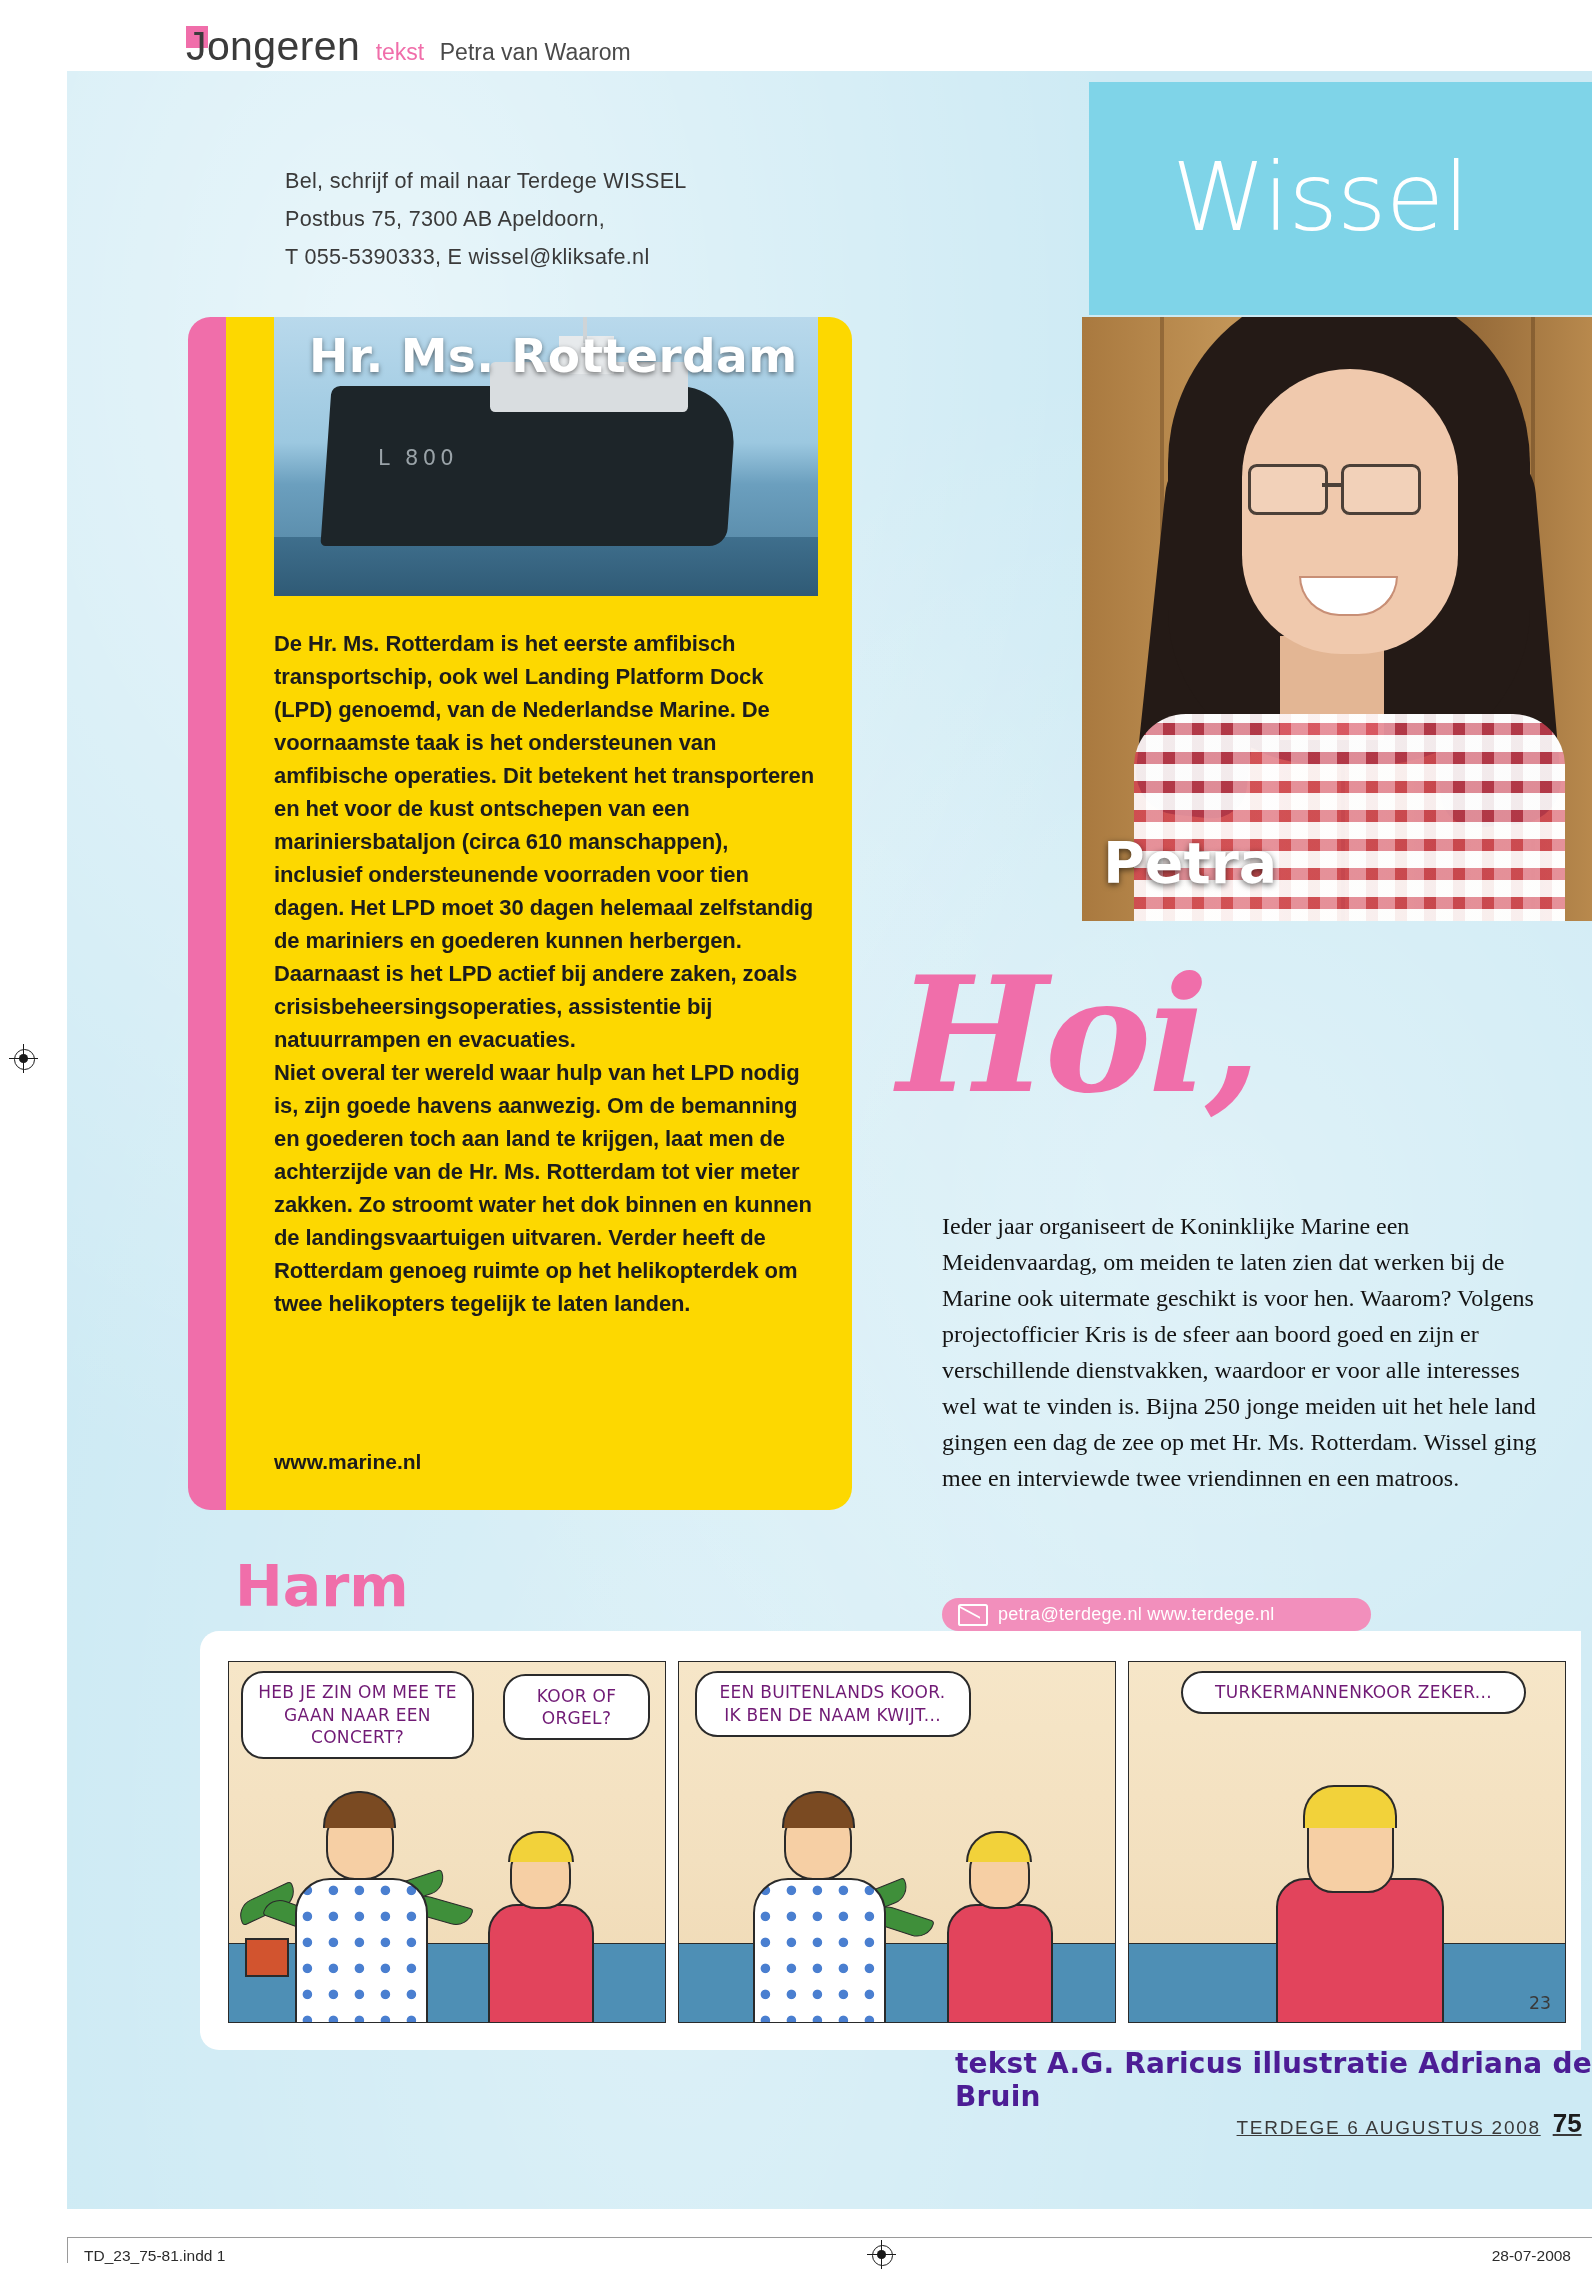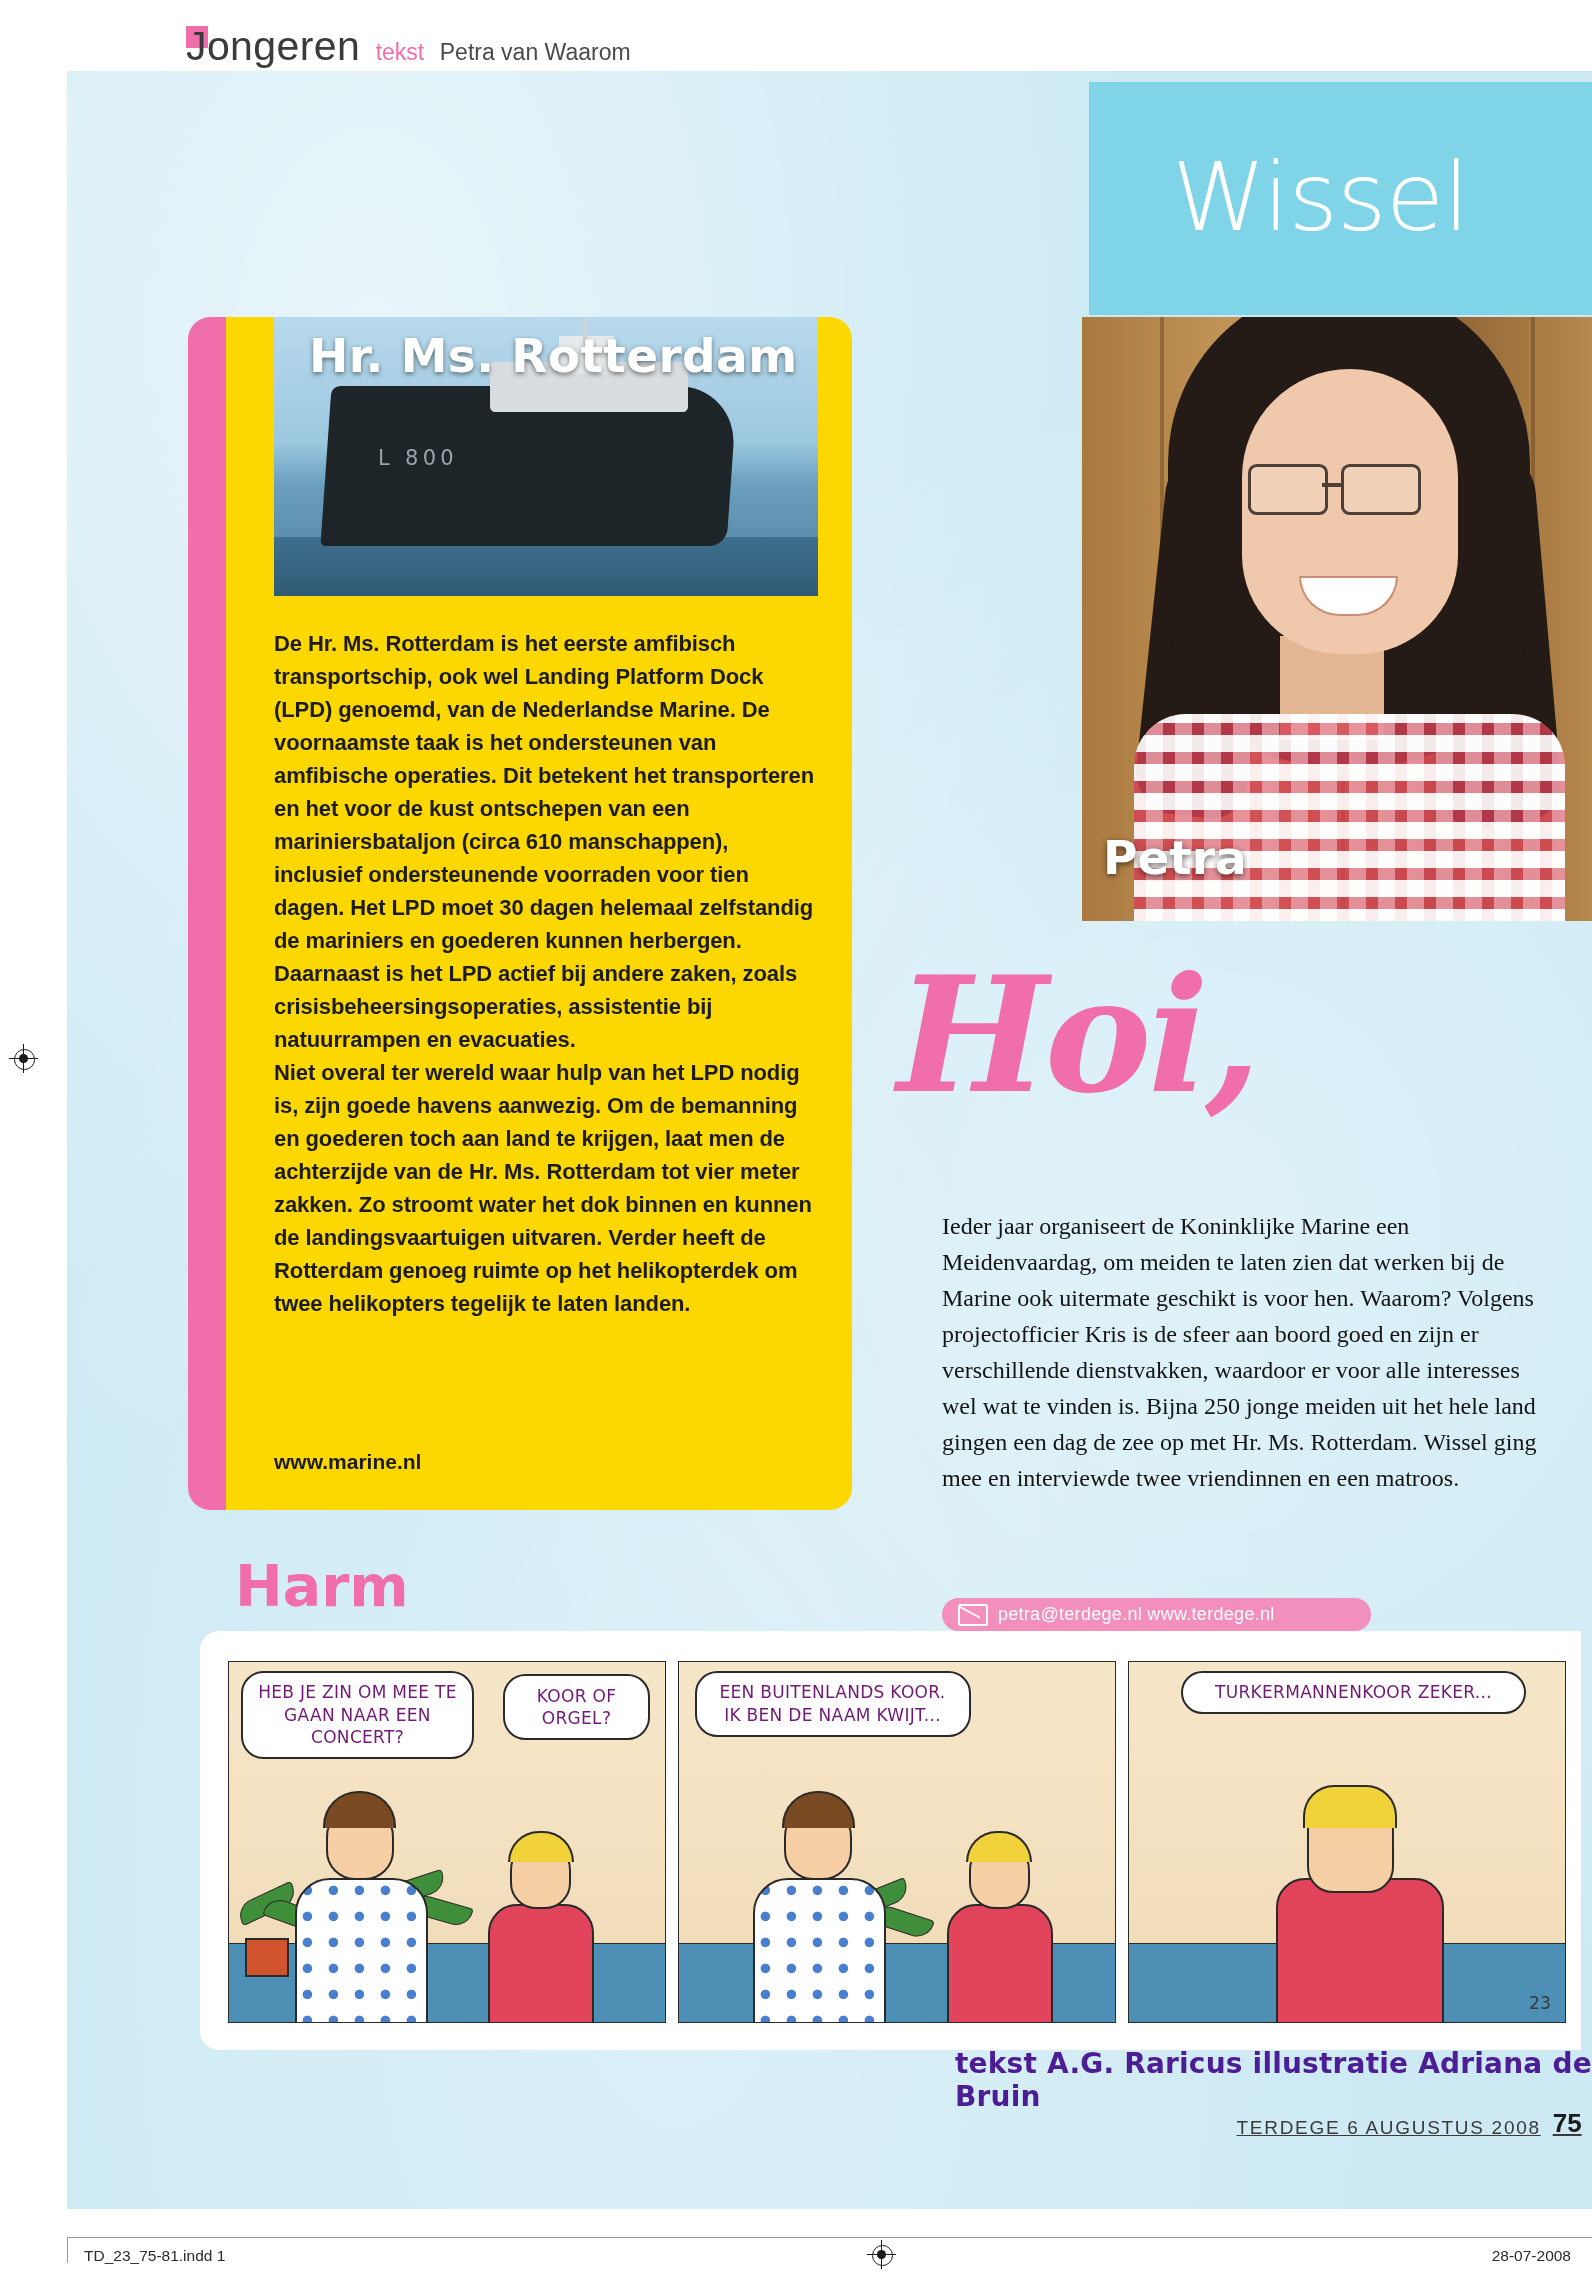--- a/index.html
+++ b/index.html
@@ -278,21 +278,21 @@
       repeating-linear-gradient(90deg, rgba(214,64,84,.55) 0 12px, rgba(255,255,255,.9) 12px 29px);
     border-radius: 52px 52px 0 0;
   }
   .petra-neck {
     position: absolute; left: 198px; top: 319px;
     width: 104px; height: 104px; background: #e3b694;
   }
   .petra-name {
     position: absolute;
     left: 1103px; top: 830px;
-    font-size: 47px;
+    font-size: 57px;
     color: #ffffff;
     font-weight: bold;
     font-family: "DejaVu Sans", sans-serif;
     text-shadow: 0 1.7px 6px rgba(0,0,0,.6);
   }
 
   
   .hoi {
     position: absolute;
     left: 897px; top: 941px;
@@ -555,20 +555,25 @@
   <div class="left-white"></div>
   <div class="bottom-white"></div>
 
   <div class="header-square"></div>
   <div class="header">
     <span class="header-title">Jongeren</span>
     <span class="header-tekst">tekst</span>
     <span class="header-author">Petra van Waarom</span>
   </div>
 
+  <div class="contact">
+    <div>Bel, schrijf of mail naar Terdege WISSEL</div>
+    <div>Postbus 75, 7300 AB Apeldoorn,</div>
+    <div>T 055-5390333, E wissel@kliksafe.nl</div>
+  </div>
 
   <div class="wissel-box"></div>
   <div class="wissel-text">Wissel</div>
 
   <div class="pink-tab"></div>
   <div class="yellow-card"></div>
 
   <div class="ship-photo">
     <div class="ship-water"></div>
     <div class="ship-hull"></div>

